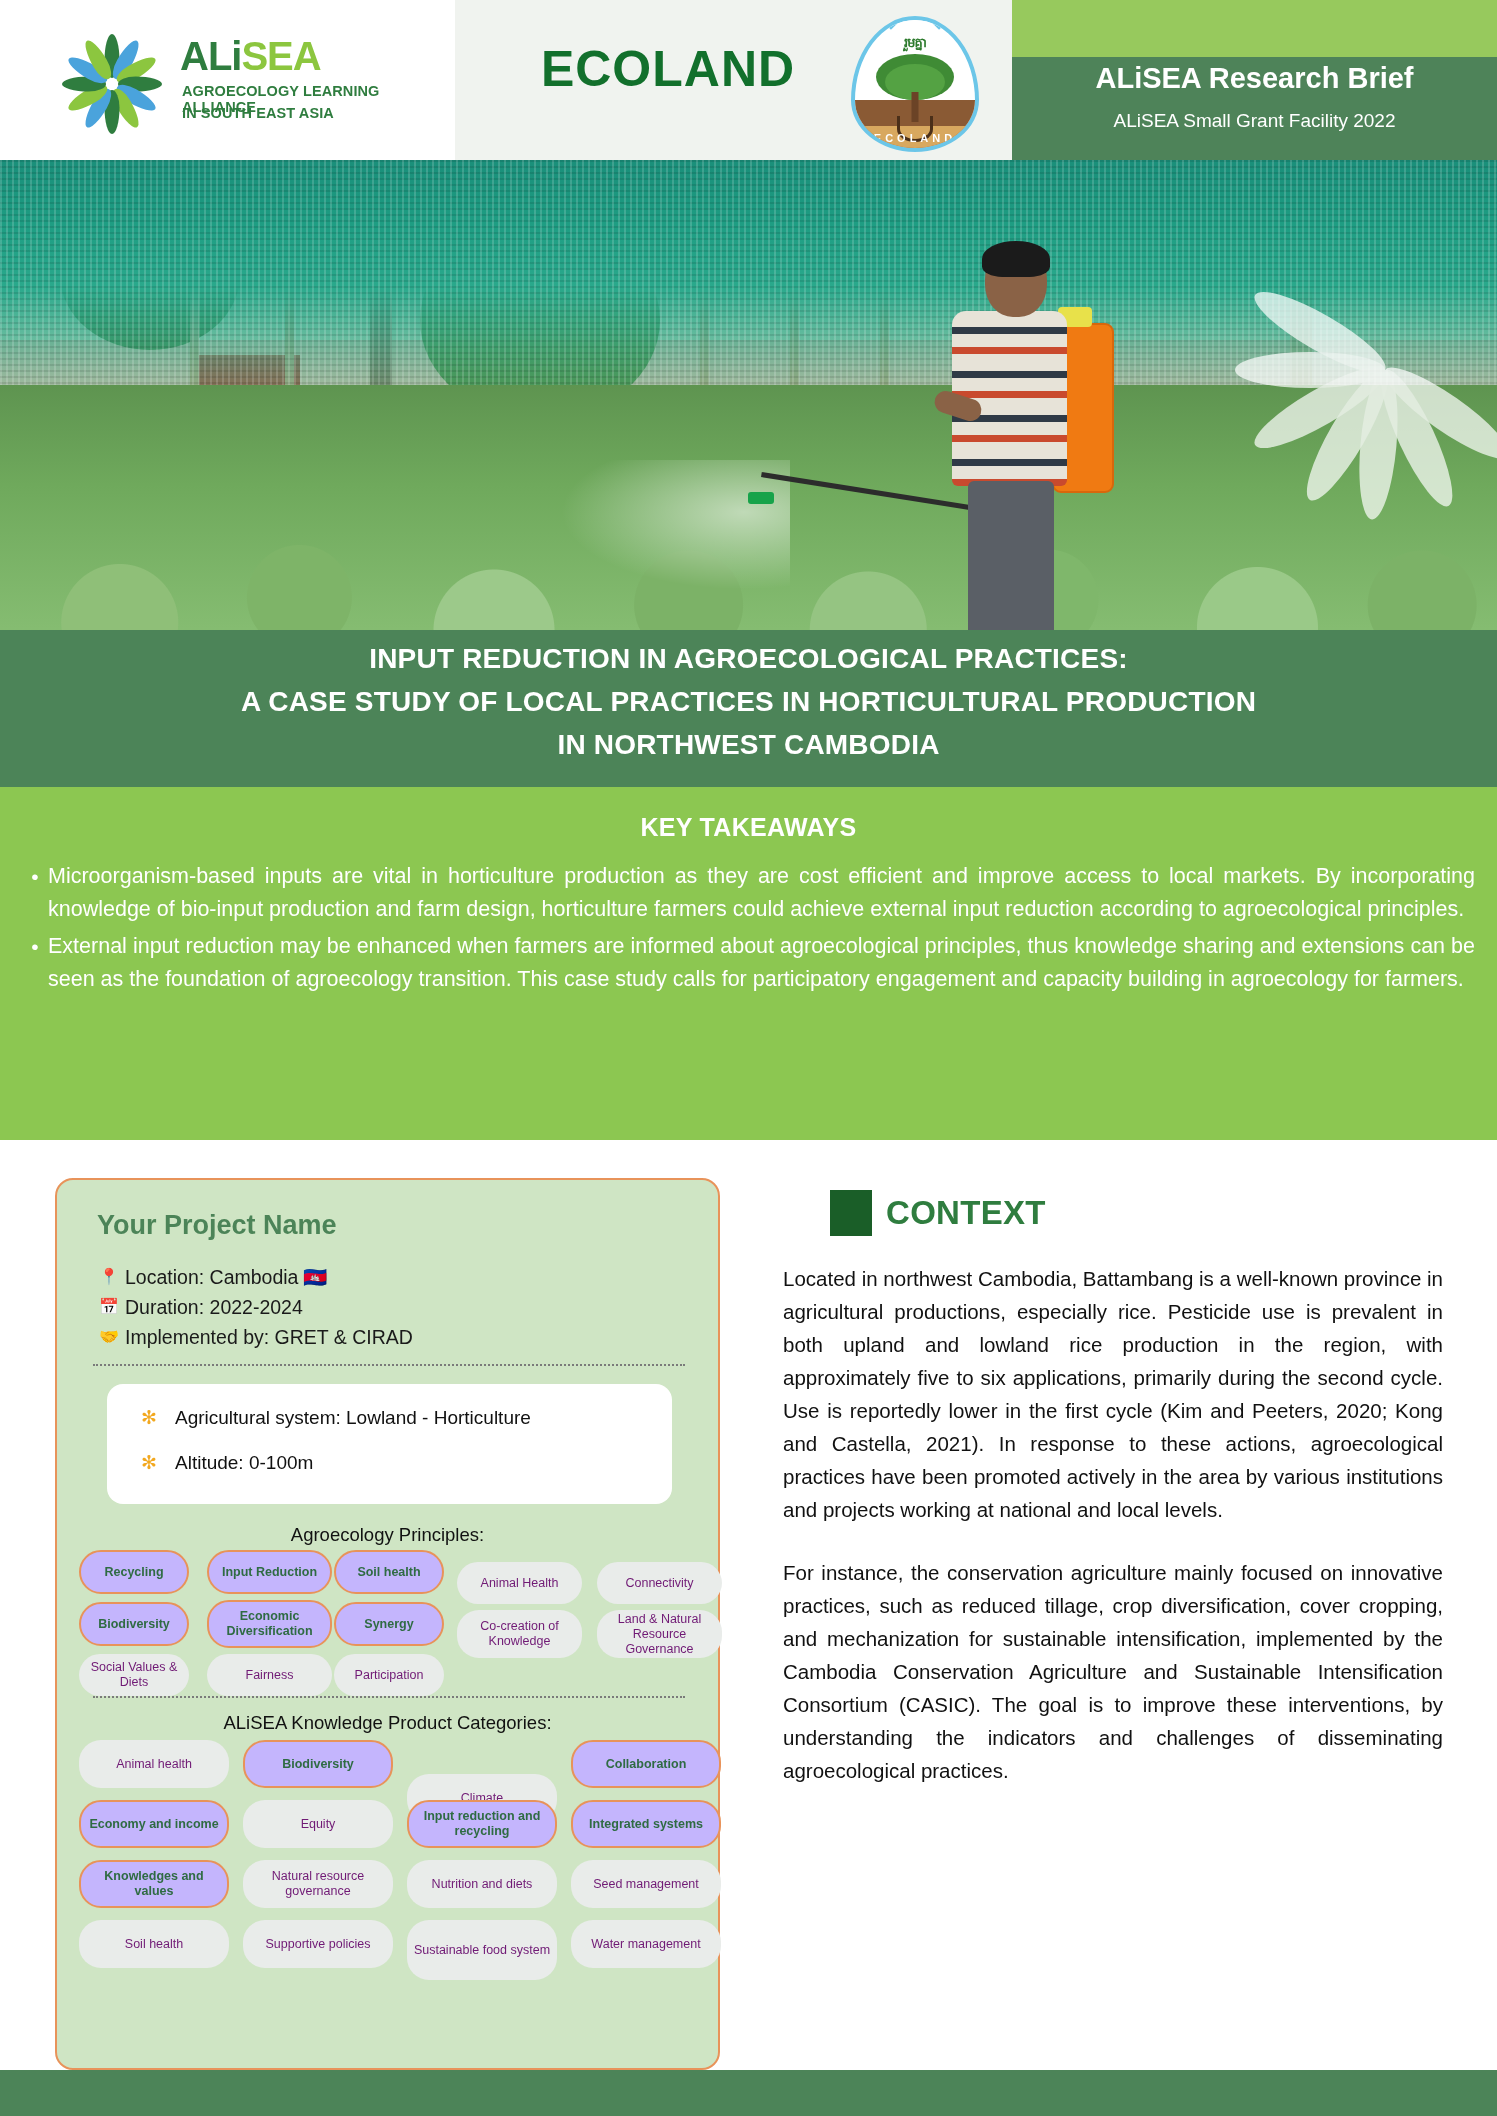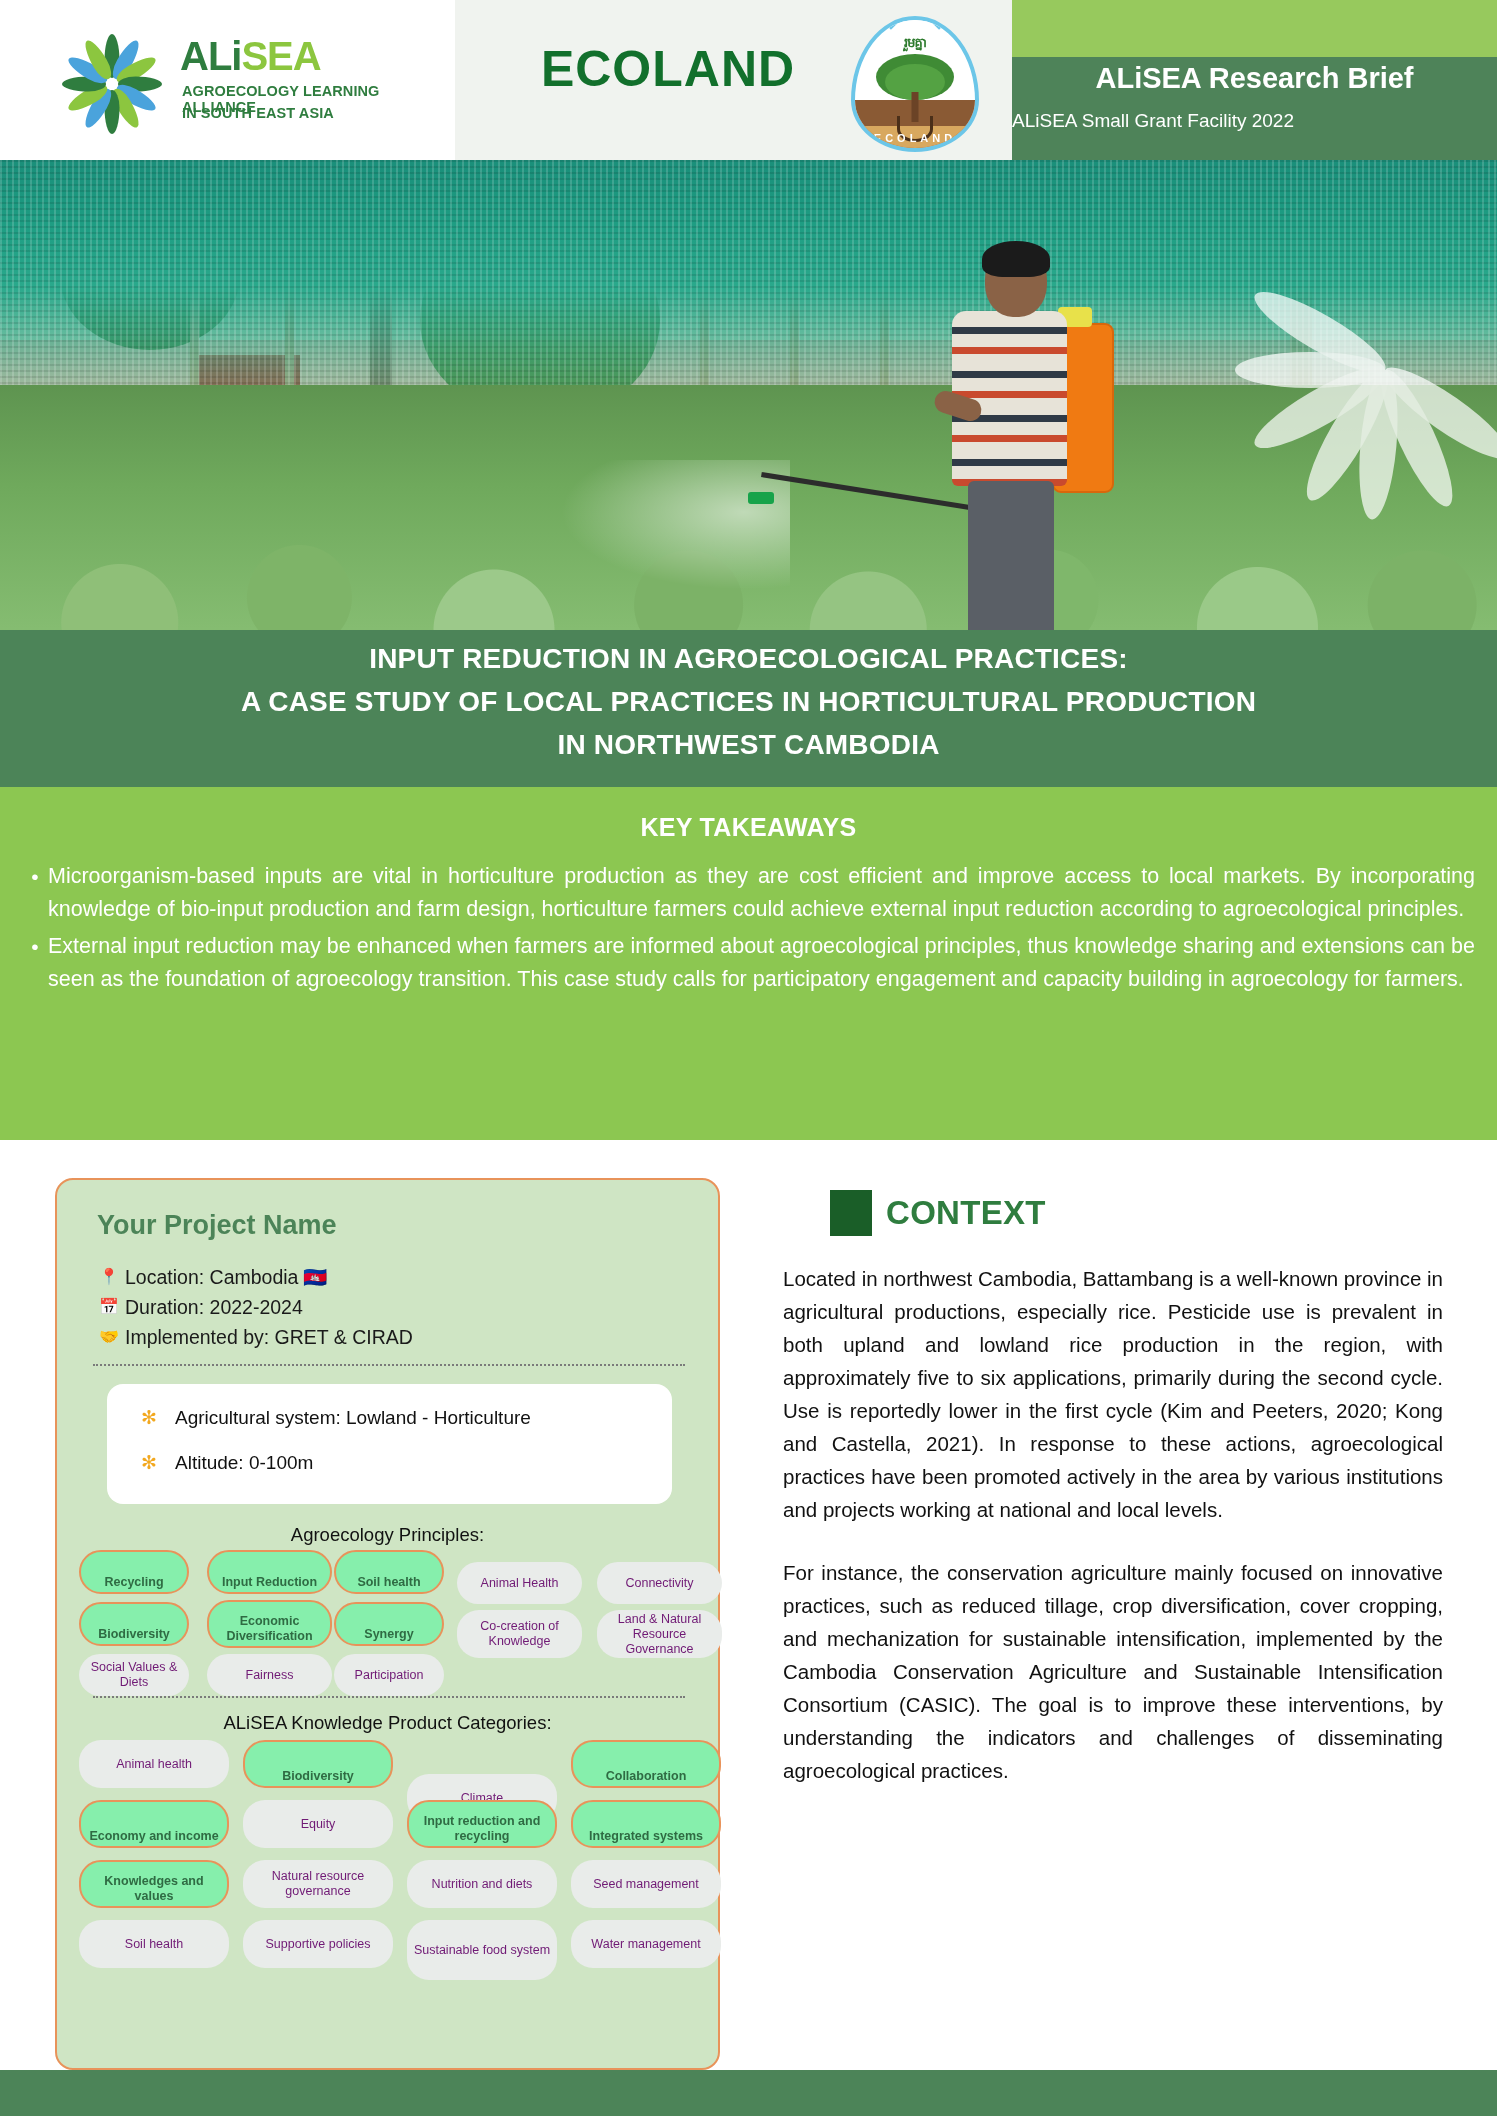--- a/index.html
+++ b/index.html
@@ -63,21 +63,21 @@
   .drop-trunk { position:absolute; left:50%; top:72px; transform:translateX(-50%);
      width:7px; height:30px; background:#6b4326; }
   .drop-root { position:absolute; left:50%; top:96px; transform:translateX(-50%);
      width:36px; height:26px; border-radius:0 0 50% 50%; border-bottom:3px solid #4a2f19;
      border-left:3px solid #4a2f19; border-right:3px solid #4a2f19; }
   .drop-word { position:absolute; left:0; bottom:4px; width:100%; text-align:center;
      font-size:11px; letter-spacing:4px; font-weight:bold; color:#ffffff; }
 
   .hdr-title { position:absolute; left:1012px; top:62px; width:485px; text-align:center;
      font-size:29px; font-weight:bold; color:#ffffff; }
-  .hdr-sub { position:absolute; left:1012px; top:110px; width:485px; 
+  .hdr-sub { position:absolute; left:1012px; top:110px; width:485px; text-align:center;
      font-size:19px; color:#ffffff; }
 
   
   .photo { position:absolute; left:0; top:160px; width:1497px; height:475px; overflow:hidden; }
   .sky { position:absolute; left:0; top:0; width:100%; height:100%; background:linear-gradient(#cfe0c4,#b9cfae); }
   .netting { position:absolute; left:0; top:0; width:100%; height:230px;
      background:linear-gradient(180deg,#1a8f7a 0%,#1d9c82 25%,#2aa98c 55%,rgba(42,169,140,0.25) 100%);
   }
   .netting:after { content:""; position:absolute; inset:0;
      background-image: repeating-linear-gradient(90deg, rgba(255,255,255,.16) 0 2px, transparent 2px 6px),
@@ -144,21 +144,21 @@
   .wc-ico { flex:0 0 34px; color:#f2a81f; font-size:19px; }
 
   .sec-label { position:absolute; width:100%; text-align:center; font-size:18.5px; color:#111; }
 
   .chipgrid { position:absolute; }
   .chip {
     position:absolute; background:#e9ecea; border-radius:22px;
     display:flex; align-items:center; justify-content:center; text-align:center;
     color:#701a75; font-size:12.5px; line-height:15px; padding:2px 5px;
   }
-  .chip.hl { background:#86efac; border:2px solid #e8935a; font-weight:bold; color:#2f6b43;align-items:flex-end; }
+  .chip.hl { background:#c4b5fd; border:2px solid #e8935a; font-weight:bold; color:#2f6b43; }
 
   
   .ctx { position:absolute; left:783px; top:1190px; width:660px; }
   .ctx-head { display:flex; align-items:center; height:46px;margin-left:47px; }
   .ctx-square { width:42px; height:46px; background:#1a5e28; }
   .ctx-title { margin-left:14px; font-size:33px; color:#2f7d3f; font-weight:bold; letter-spacing:.3px; }
   .ctx-p { margin-top:26px; font-size:20.5px; line-height:33px; color:#111; text-align:justify; }
   .ctx-p2 { margin-top:30px; font-size:20.5px; line-height:33px; color:#111; text-align:justify; }
 
   

